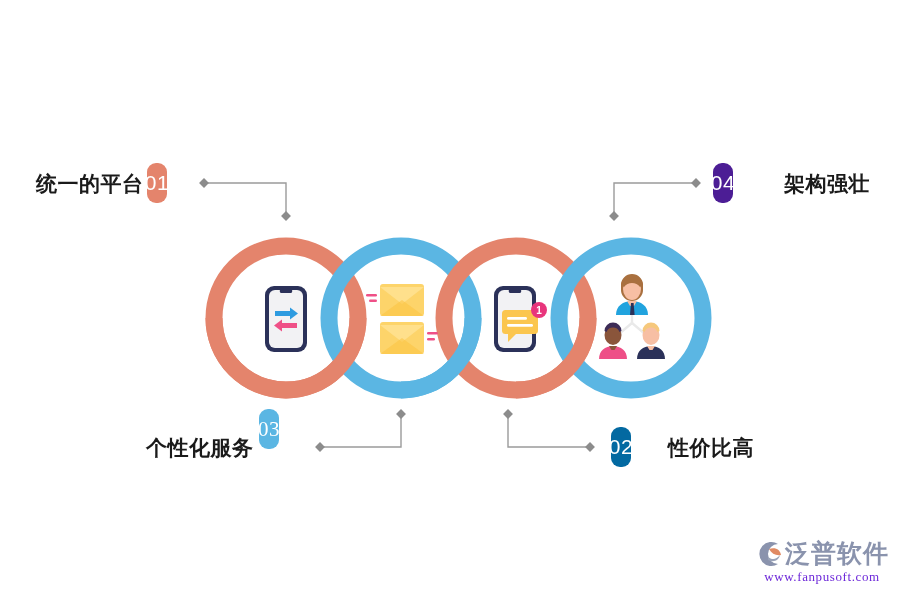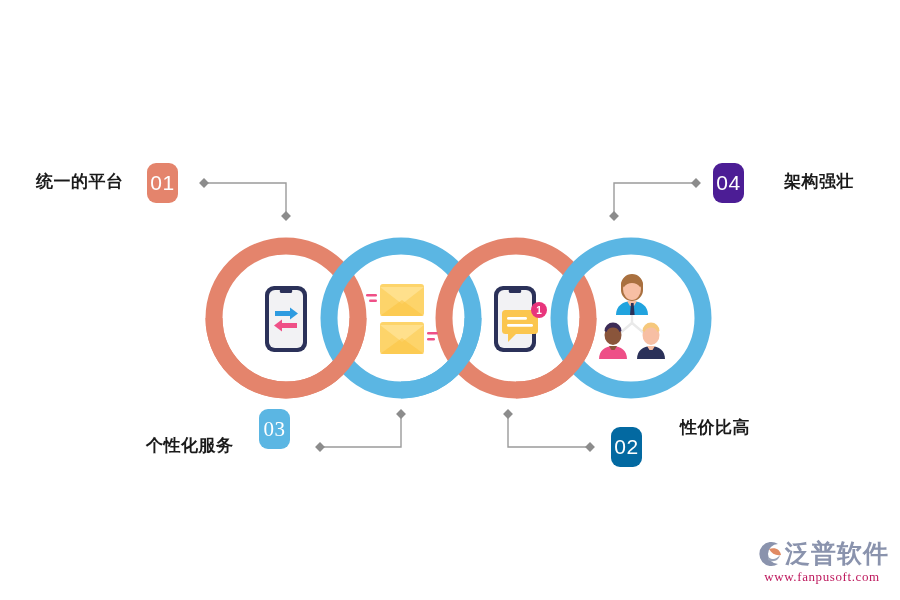--- a/index.html
+++ b/index.html
@@ -16,30 +16,30 @@
   }
   #canvas {
     position: absolute;
     left: 0;
     top: 0;
     width: 900px;
     height: 600px;
   }
   .label-text {
     position: absolute;
-    font-size: 17px;
+    font-size: 21px;
     font-weight: bold;
     color: #1a1a1a;
     white-space: nowrap;
     letter-spacing: 0.5px;
     line-height: 1;
   }
   .badge {
     position: absolute;
-    width: 31px;
+    width: 20px;
     height: 40px;
     border-radius: 9px;
     color: #ffffff;
     font-size: 21px;
     font-weight: 400;
     display: flex;
     align-items: center;
     justify-content: center;
     letter-spacing: 0.5px;
   }
@@ -68,21 +68,21 @@
   }
   .wm-name {
     font-size: 25px;
     font-weight: bold;
     color: #8a93ad;
     letter-spacing: 1px;
     line-height: 1;
   }
   .wm-url {
     font-size: 13px;
-    color: #be185d;
+    color: #6d28d9;
     font-family: "Liberation Serif", "DejaVu Serif", serif;
     letter-spacing: 0.6px;
     margin-top: 2px;
     line-height: 1;
   }
 </style>
 </head>
 <body>
 
 <div id="canvas">
@@ -245,21 +245,21 @@
   <div class="label-text" style="left:36px; top:173px;">统一的平台</div>
   <div class="badge" style="left:147px; top:163px; background:#E4846C;">01</div>
 
   <div class="badge" style="left:713px; top:163px; background:#4c1d95;">04</div>
   <div class="label-text" style="left:784px; top:173px;">架构强壮</div>
 
   <div class="label-text" style="left:146px; top:437px;text-align:right;">个性化服务</div>
   <div class="badge" style="left:259px; top:409px; background:#5BB6E3;font-family:Liberation Serif, serif;">03</div>
 
   <div class="badge" style="left:591px; top:427px; background:#0369a1;margin-left:20px;">02</div>
-  <div class="label-text" style="left:668px; top:419px;margin-left:12px;">性价比高</div>
+  <div class="label-text" style="left:668px; top:437px;">性价比高</div>
 
   <div id="watermark">
     <div class="wm-row">
       <svg width="30" height="28" viewBox="0 0 30 28">
         <path d="M23 4 A12 12 0 1 0 23 24 A10 10 0 1 1 23 4 Z" fill="#8a93ad"></path>
         <path d="M14 9 c7 -2 11 1 12 6 c-5 1 -9 -1 -12 -6 z" fill="#E08A63"></path>
         <path d="M13 17 c4 3 8 3 12 -2 c-1 5 -6 8 -12 5 z" fill="#9aa3b8"></path>
       </svg>
       <span class="wm-name">泛普软件</span>
     </div>

